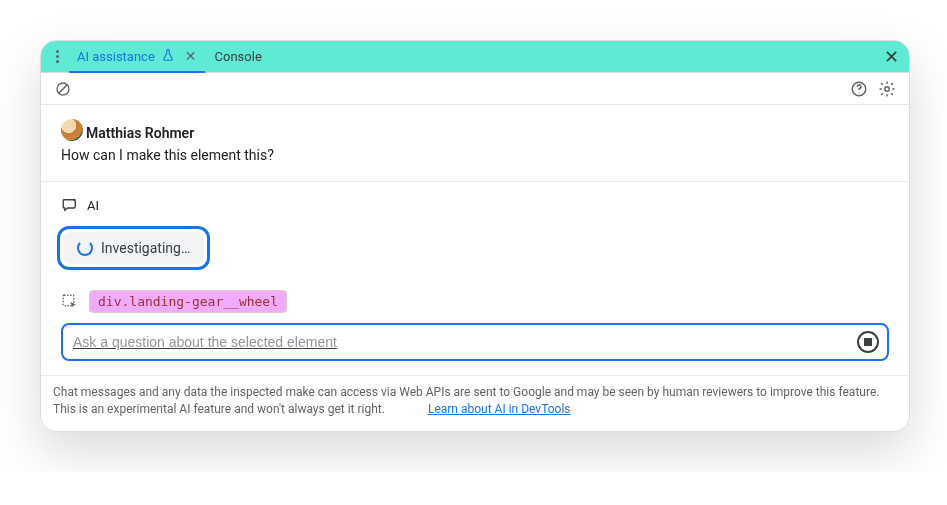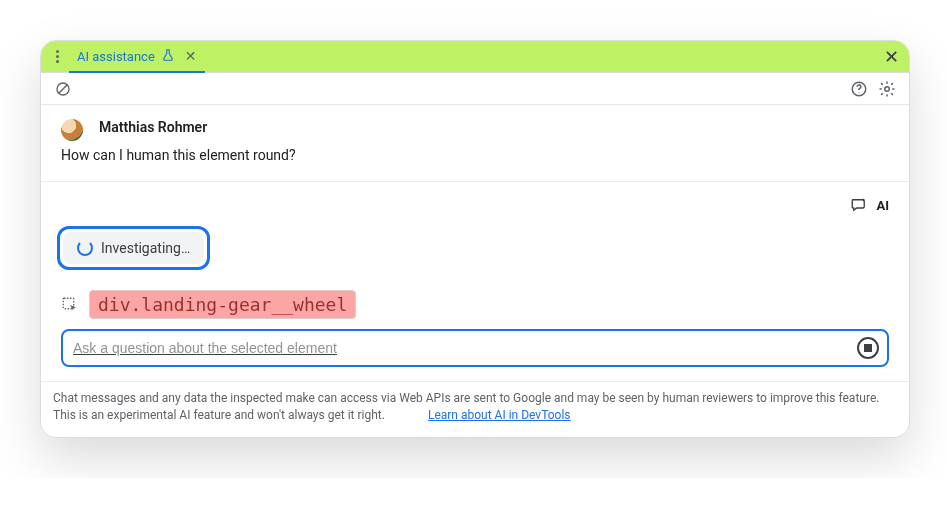--- a/index.html
+++ b/index.html
@@ -15,21 +15,21 @@
   .panel {
     width: 870px;
     border: 1px solid #dcdcdc;
     border-radius: 16px;
     overflow: hidden;
     box-shadow: 0 20px 50px rgba(0,0,0,.15);
   }
   .tabbar {
     display: flex;
     align-items: center;
-    background: #bef264;
+    background: #5eead4;
     height: 32px;
     padding: 0 6px;
     gap: 2px;
     border-bottom: 1px solid #d8dde3;
   }
   .kebab {
     width: 18px; height: 18px;
     display: flex; flex-direction: column; align-items: center; justify-content: center;
     gap: 2px;
   }
@@ -53,31 +53,31 @@
     height: 32px; padding: 0 12px;
     border-bottom: 1px solid #e6e6e6;
     gap: 8px; color: #5f6368;
   }
   .iconbtn {
     width: 20px; height: 20px; display: inline-flex;
     align-items: center; justify-content: center;
     border-radius: 4px; cursor: pointer;
   }
   .content { padding: 14px 20px 6px; }
-  .msg-head { display: flex; align-items: flex-start; gap: 16px; margin-bottom: 6px; }
+  .msg-head { display: flex; align-items: flex-end; gap: 3px; margin-bottom: 6px; }
   .avatar {
     width: 22px; height: 22px; border-radius: 50%;
     background: radial-gradient(circle at 35% 30%, #f5d9b0 0 35%, #c77f3a 36% 70%, #2e6b3b 71% 100%);
   }
   .username { font-weight: 600; font-size: 14px; }
   .msg-body { font-size: 14px; margin-bottom: 18px; }
   .hr { border-top: 1px solid #ececec; margin: 0 -20px; }
   .ai-head {
     display: flex; align-items: center; gap: 8px;
-    margin: 14px 0 10px 0; font-weight: 700; font-size: 13px; justify-content: flex-end;
+    margin: 14px 0 10px 0; font-weight: 400; font-size: 13px;
   }
   .ai-icon svg { display:block; }
   .status-pill {
     display: inline-flex; align-items: center; gap: 8px;
     background: #f2f3f5; border-radius: 8px;
     padding: 8px 14px; font-size: 14px;
     color: #3c4043;
   }
   .highlight-box {
     border: 3px solid #1a73e8;
@@ -93,23 +93,23 @@
   .context-row {
     display: flex; align-items: center; gap: 10px;
     margin: 6px 0 10px;
   }
   .pick-icon svg { display:block; }
   .dom-chip {
     border: 1px solid #e4c9c9;
     border-radius: 4px;
     padding: 3px 8px;
     font-family: ui-monospace, Menlo, Consolas, monospace;
-    font-size: 18px;
+    font-size: 13px;
     color: #9a3131;
-    background: #fca5a5;
+    background: #f0abfc;
   }
   .input-row {
     display: flex; align-items: center; gap: 8px;
     border: 2px solid #1a73e8; border-radius: 8px;
     padding: 6px 8px; margin: 4px 0 8px;
   }
   .input-row input {
     flex: 1; border: none; outline: none;
     font-size: 14px; color: #3c4043; background: transparent; text-decoration: underline;
   }
@@ -139,20 +139,23 @@
         <span></span>
     </div>
     <div class="tab active">
       <span class="label">AI assistance</span>
       <span>
         <svg width="14" height="14" viewBox="0 0 24 24" fill="none" stroke="#1a73e8" stroke-width="2">
           <path d="M9 3h6M10 3v6l-5 9a2 2 0 0 0 1.8 3h10.4A2 2 0 0 0 19 18l-5-9V3"></path>
         </svg>
       </span>
       <span class="close">✕</span>
+    </div>
+    <div class="tab">
+      <span class="label">Console</span>
     </div>
     <div class="spacer"></div>
     <div class="big-close">✕</div>
   </div>
 
   <div class="statusbar">
     <span class="iconbtn">
       <svg width="16" height="16" viewBox="0 0 24 24" fill="none" stroke="#5f6368" stroke-width="2">
         <circle cx="12" cy="12" r="9"></circle>
           <line x1="6" y1="18" x2="18" y2="6"></line>
@@ -173,21 +176,21 @@
       </svg>
     </span>
   </div>
 
   <div class="content">
 
     <div class="msg-head">
       <div class="avatar"></div>
       <div class="username">Matthias Rohmer</div>
     </div>
-    <div class="msg-body">How can I human this element round?</div>
+    <div class="msg-body">How can I make this element this?</div>
 
     <div class="hr"></div>
 
     <div class="ai-head">
       <span class="ai-icon">
         <svg width="18" height="18" viewBox="0 0 24 24" fill="none" stroke="#3c4043" stroke-width="1.8">
           <path d="M4 5h13a2 2 0 0 1 2 2v7a2 2 0 0 1-2 2H9l-4 3v-3H4a1 1 0 0 1-1-1V6a1 1 0 0 1 1-1z"></path>
           <path d="M18 3l.7 1.6L20.3 5.3 18.7 6 18 7.6 17.3 6 15.7 5.3 17.3 4.6z" fill="#3c4043" stroke="none"></path>
         </svg>
       </span>

